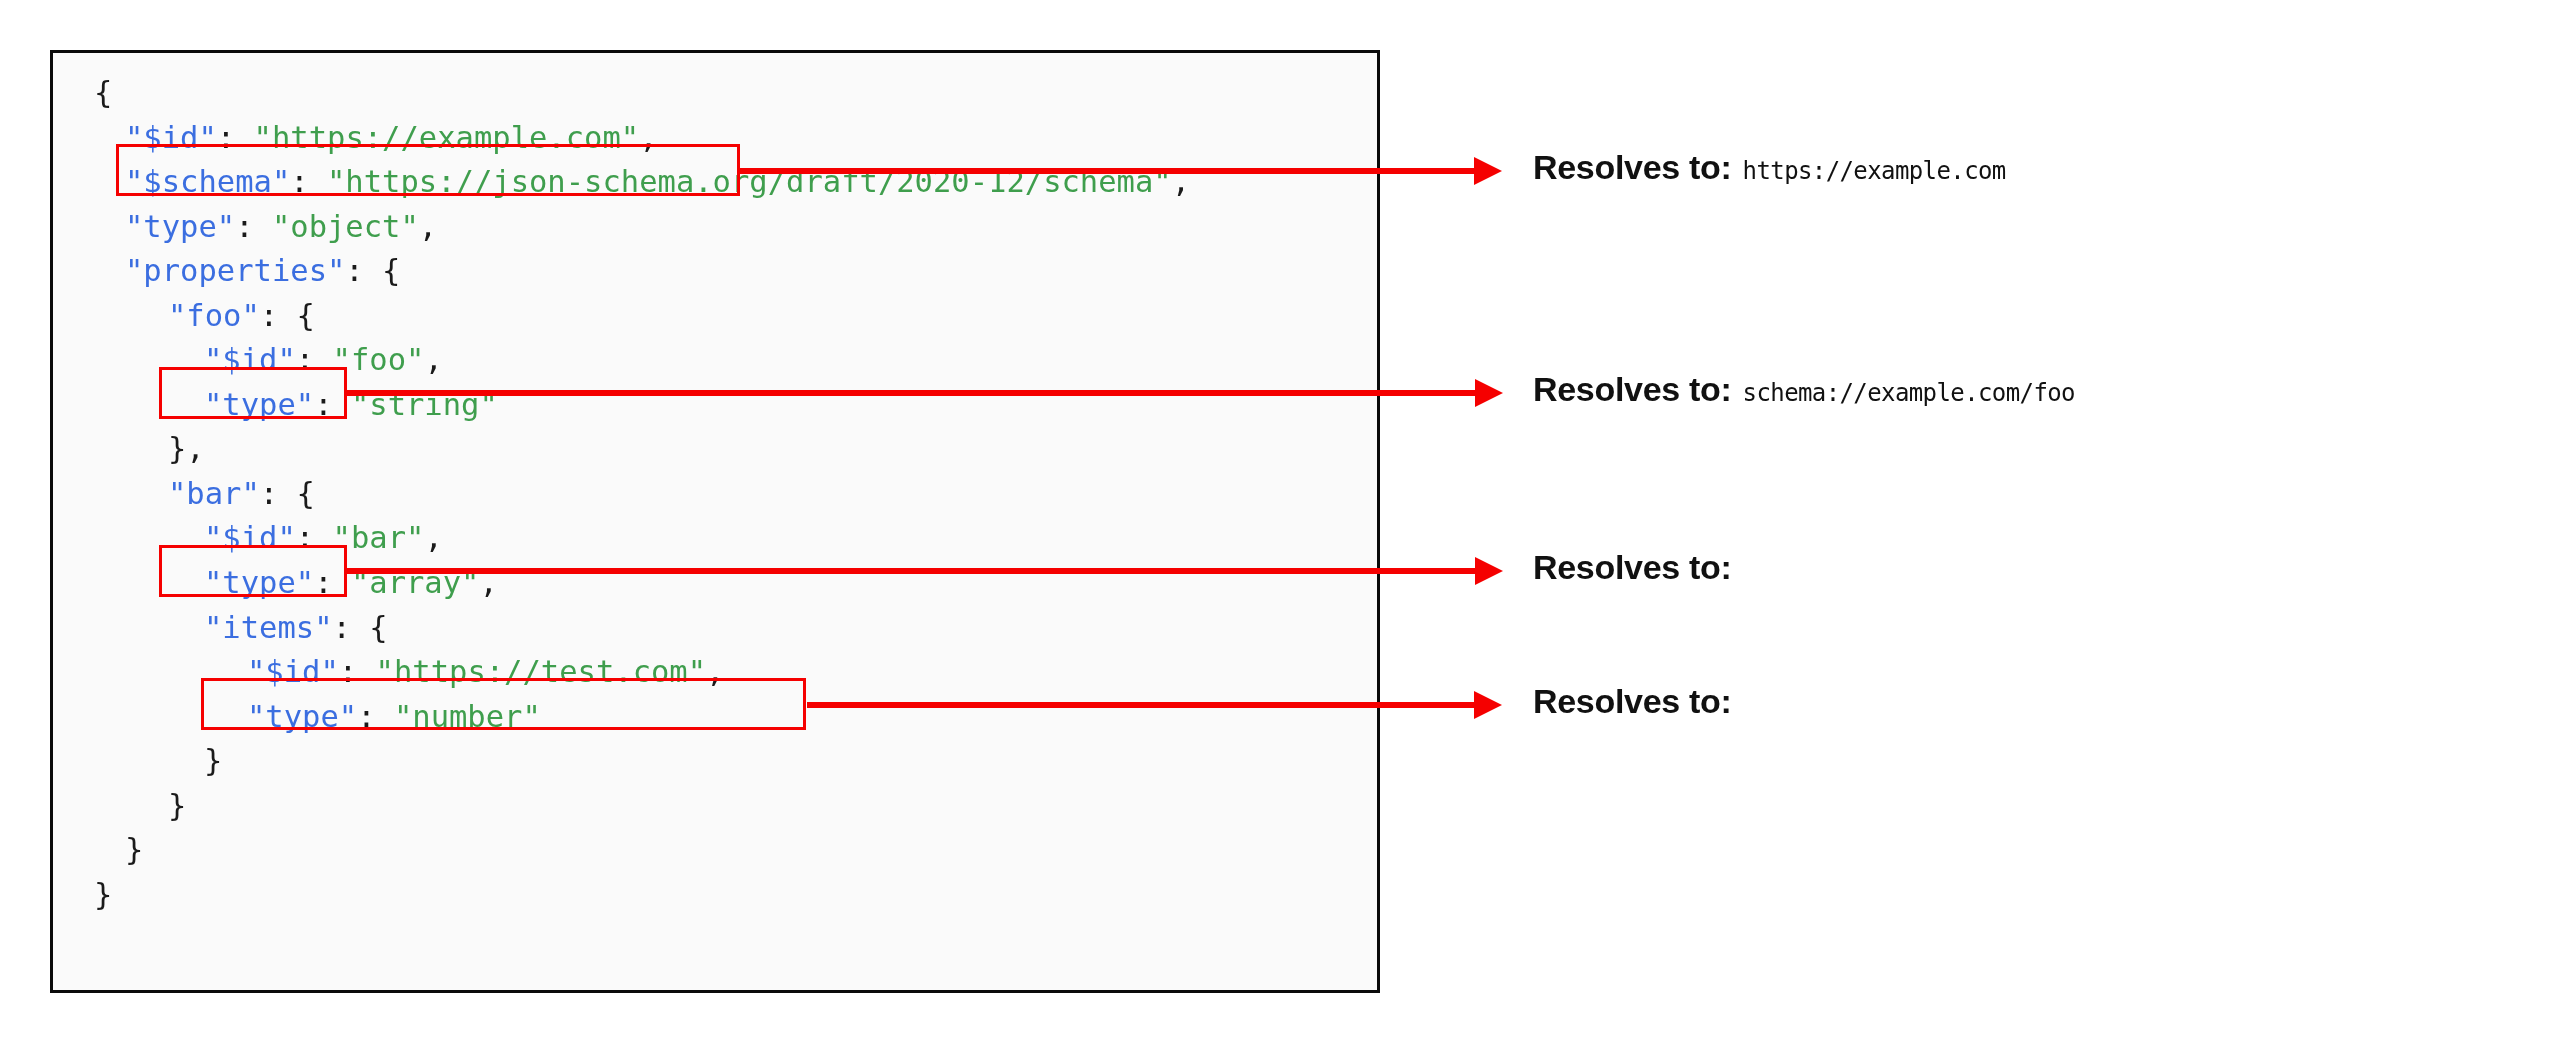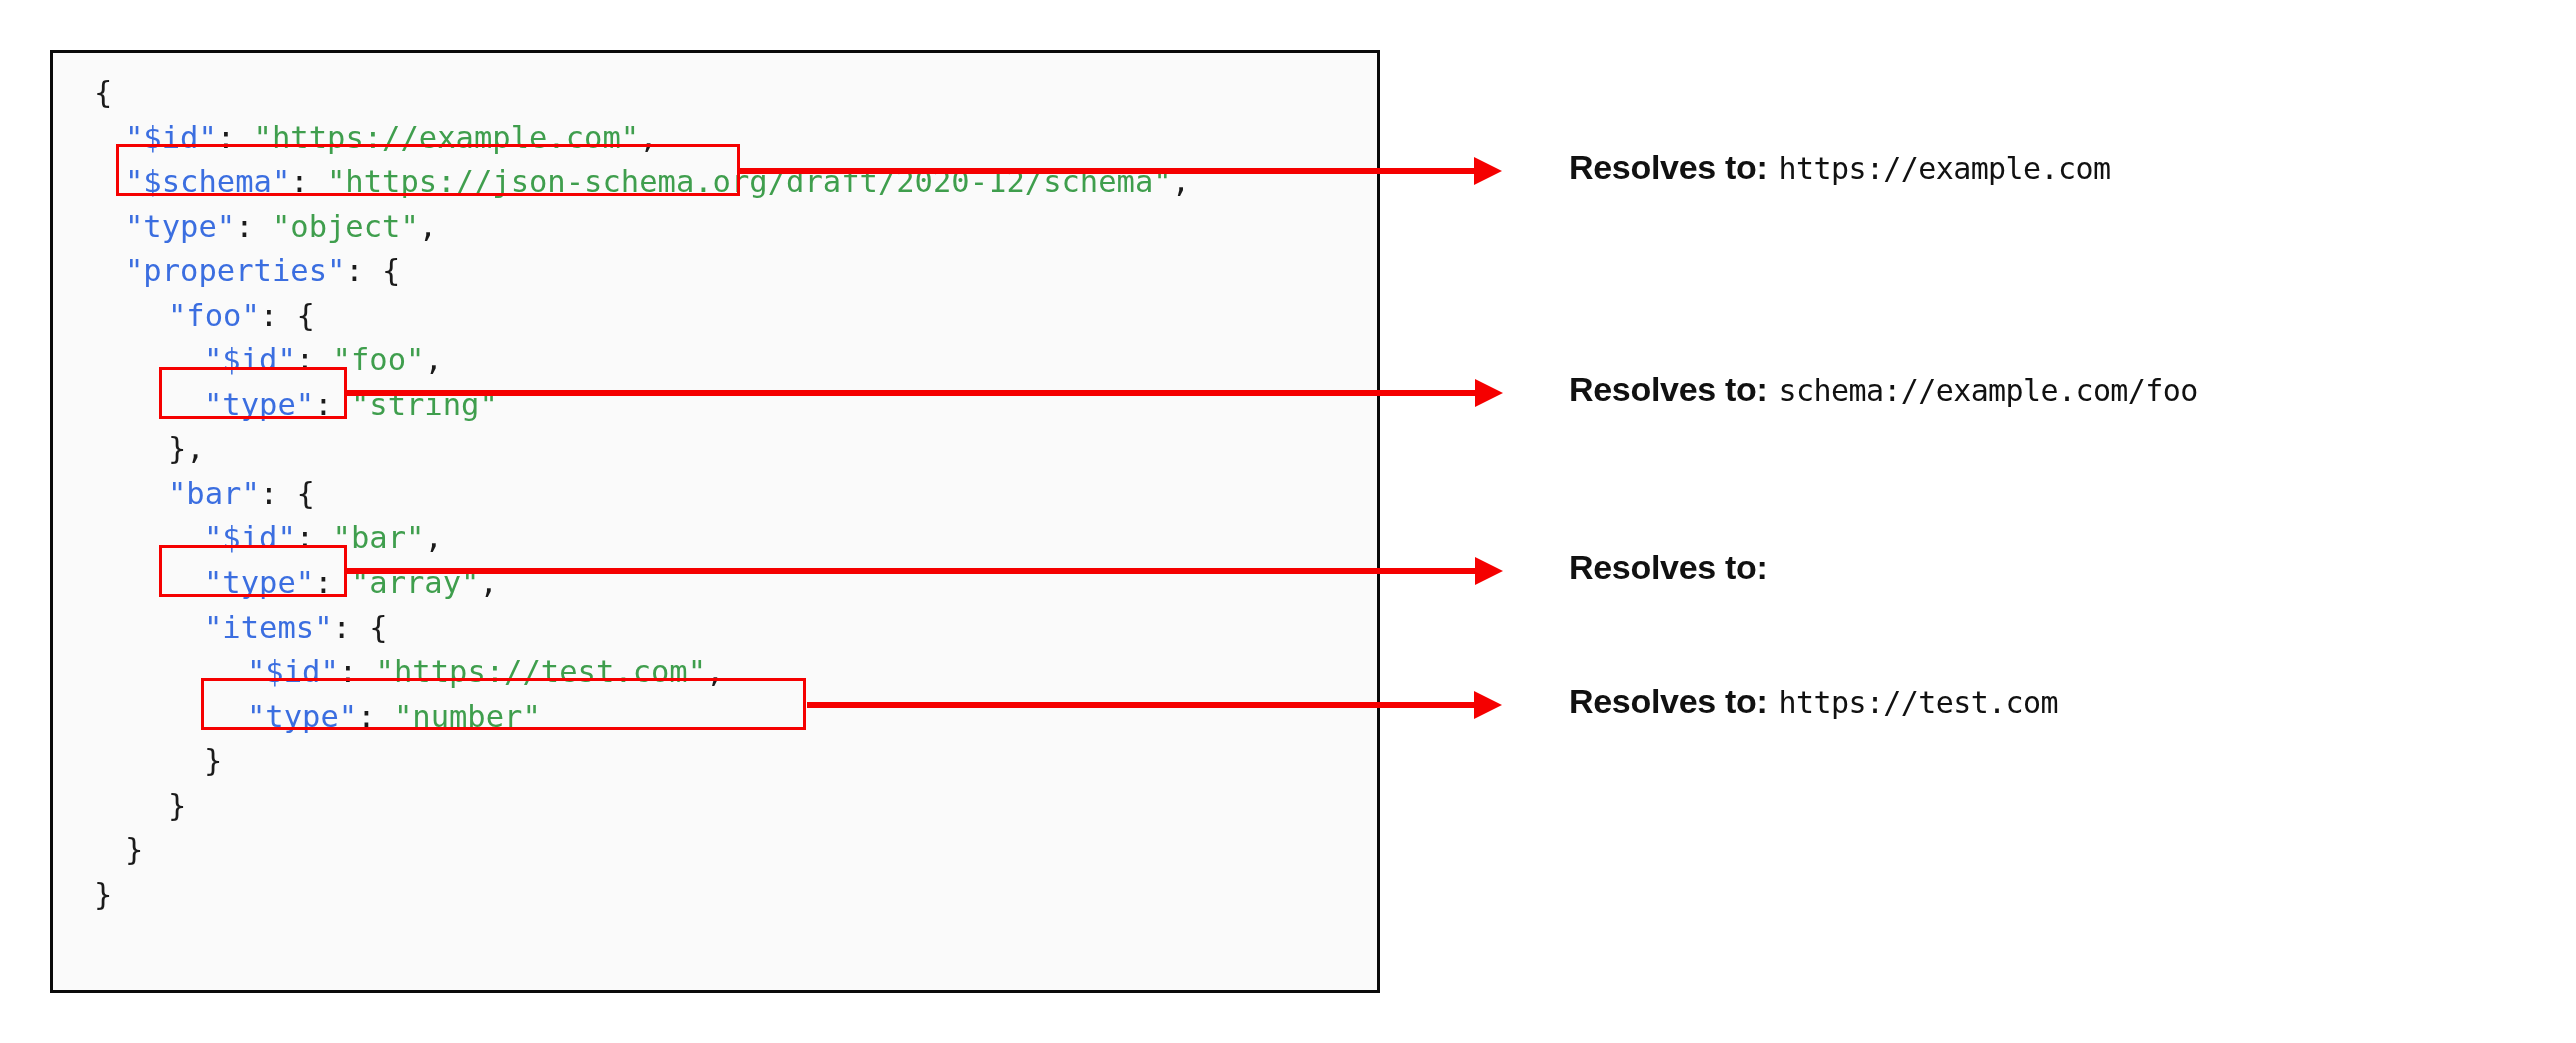--- a/index.html
+++ b/index.html
@@ -85,25 +85,24 @@
     white-space: nowrap;
     display: flex;
     align-items: baseline;
   }
   .resolve-label {
     font-family: "Liberation Sans", sans-serif;
     font-weight: bold;
     font-size: 34px;
     color: #111111;
     letter-spacing: -0.3px;
-    margin-left: 36px;
   }
   .resolve-url {
     font-family: "DejaVu Sans Mono", "Liberation Mono", monospace;
-    font-size: 30px;
+    font-size: 24px;
     color: #111111;
     margin-left: 11px;
     letter-spacing: -0.6px;
   }
 </style>
 </head>
 <body>
 
 <div id="page">
 
@@ -204,17 +203,16 @@
     <span class="resolve-label">Resolves to:</span>
     <span class="resolve-url">schema://example.com/foo</span>
   </div>
 
   <div class="resolve-row" style="left:1533px; top:548px;">
     <span class="resolve-label">Resolves to:</span>
   </div>
 
   <div class="resolve-row" style="left:1533px; top:682px;">
     <span class="resolve-label">Resolves to:</span>
-    <span class="resolve-url">https://test.com</span>
   </div>
 
 </div>
 
 
 </body></html>

